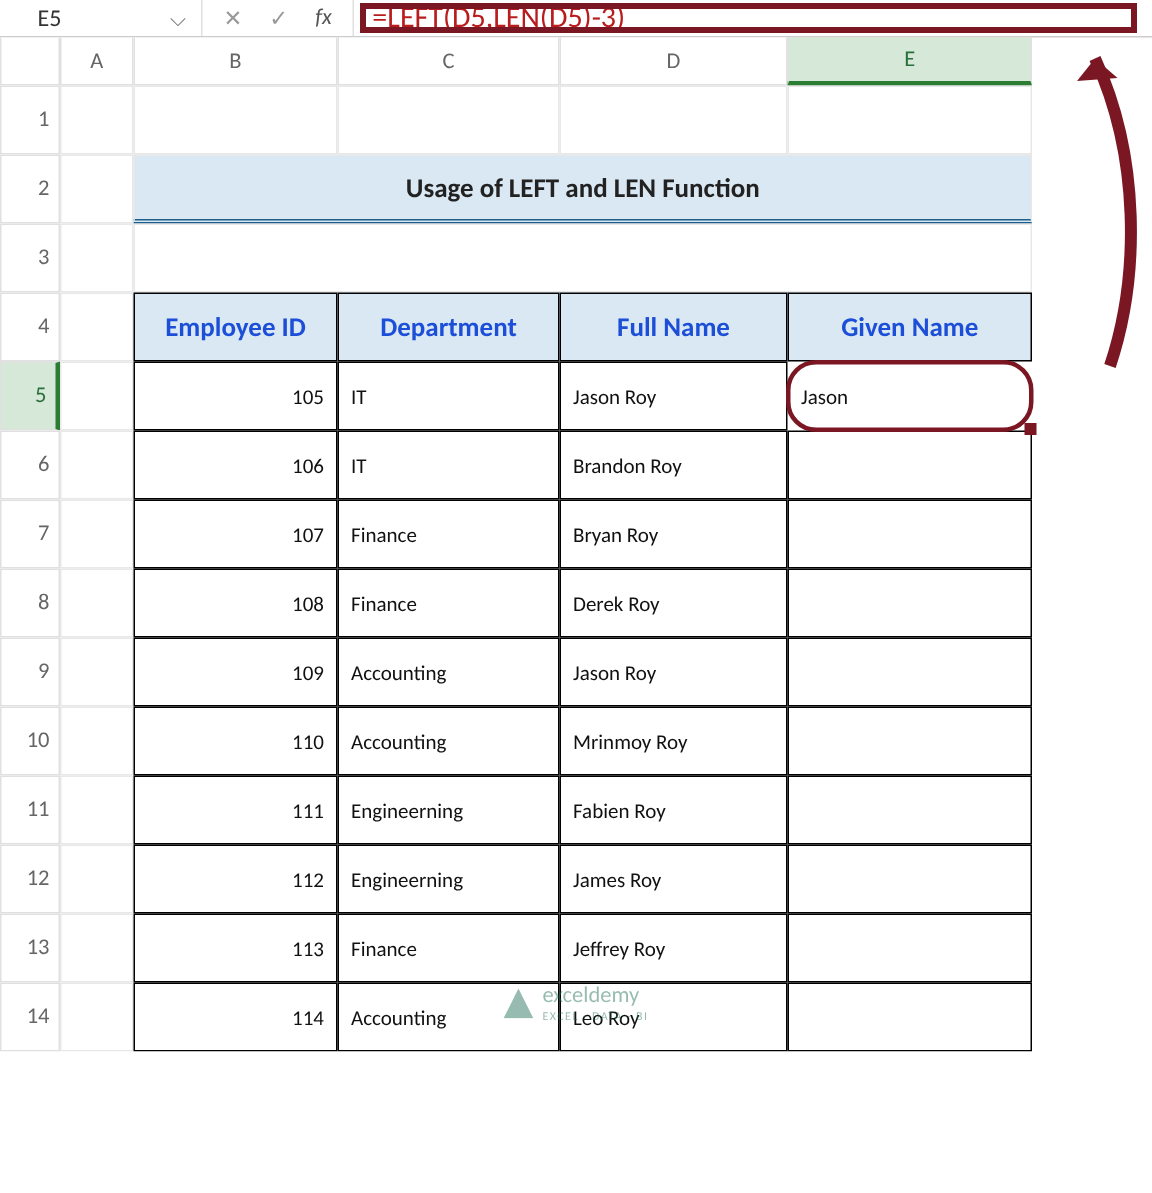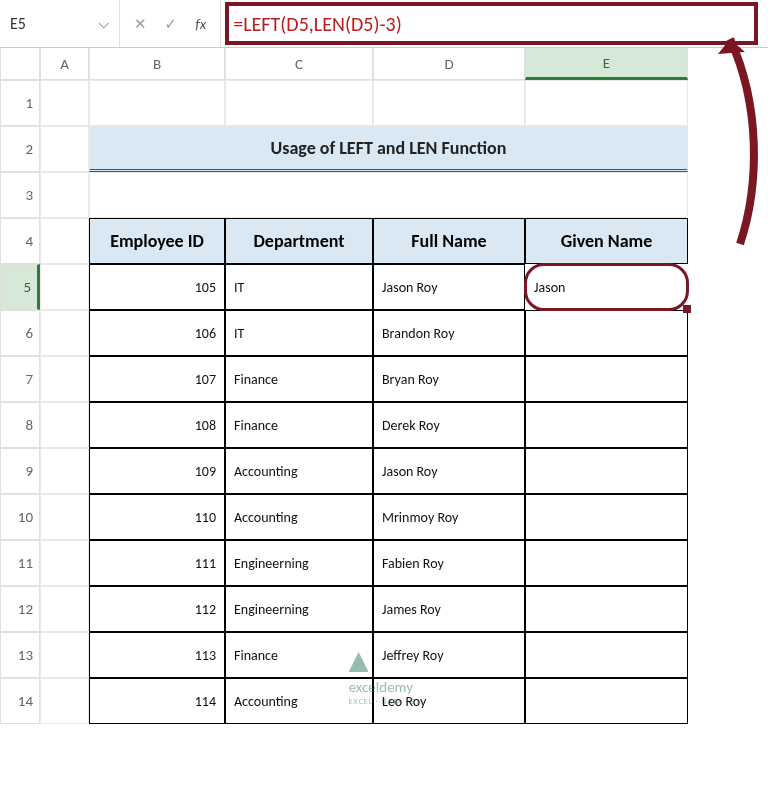--- a/index.html
+++ b/index.html
@@ -8,22 +8,23 @@
     padding: 0;
     font-family: Calibri, Arial, sans-serif;
     background: #fff;
     width: 768px;
     position: relative;
   }
   .formula-bar {
     display: flex;
     align-items: center;
     border-bottom: 1px solid #ccc;
-    height: 48px;
+    height: 25px;
     background: #fff;
+    padding-left: 15px;
   }
   .name-box {
     width: 120px;
     padding: 0 10px;
     font-size: 16px;
     color: #333;
     display: flex;
     align-items: center;
     height: 100%;
     border-right: 1px solid #e0e0e0;
@@ -110,21 +111,21 @@
     font-weight: bold;
     color: #222;
   }
   .thead {
     background: #d9e8f3;
     border: 1.5px solid #000;
     font-weight: bold;
     font-size: 18px;
     justify-content: center;
     text-align: center;
-    color: #000000;
+    color: #1d4ed8;
   }
   .tcell {
     border: 1px solid #000;
     font-size: 14px;
     color: #111;
     padding: 0 8px;
   }
   .tcell.num { justify-content: flex-end; }
   .selected-cell { outline: 3px solid #7a1723; outline-offset: -2px; z-index: 5; position: relative; border-radius: 19px; }
   .fill-handle {
@@ -143,27 +144,26 @@
     pointer-events: none;
     z-index: 20;
   }
 
   .watermark {
     position: absolute;
     left: 50%;
     transform: translateX(-50%);
     bottom: 18px;
     display: flex;
-    align-items: flex-start;
+    align-items: center;
     gap: 6px;
     opacity: 0.45;
     font-size: 15px;
     color: #1b6b52;
     pointer-events: none;
-    flex-direction: column;
   }
   .watermark .wm-icon {
     width: 20px; height: 20px; background: #1b6b52; clip-path: polygon(50% 0, 100% 100%, 0 100%);
   }
   .watermark .wm-sub { font-size: 8px; letter-spacing: 1px; display: block; color: #1b6b52; }
 </style>
 </head>
 <body>
 
 <div class="formula-bar">

